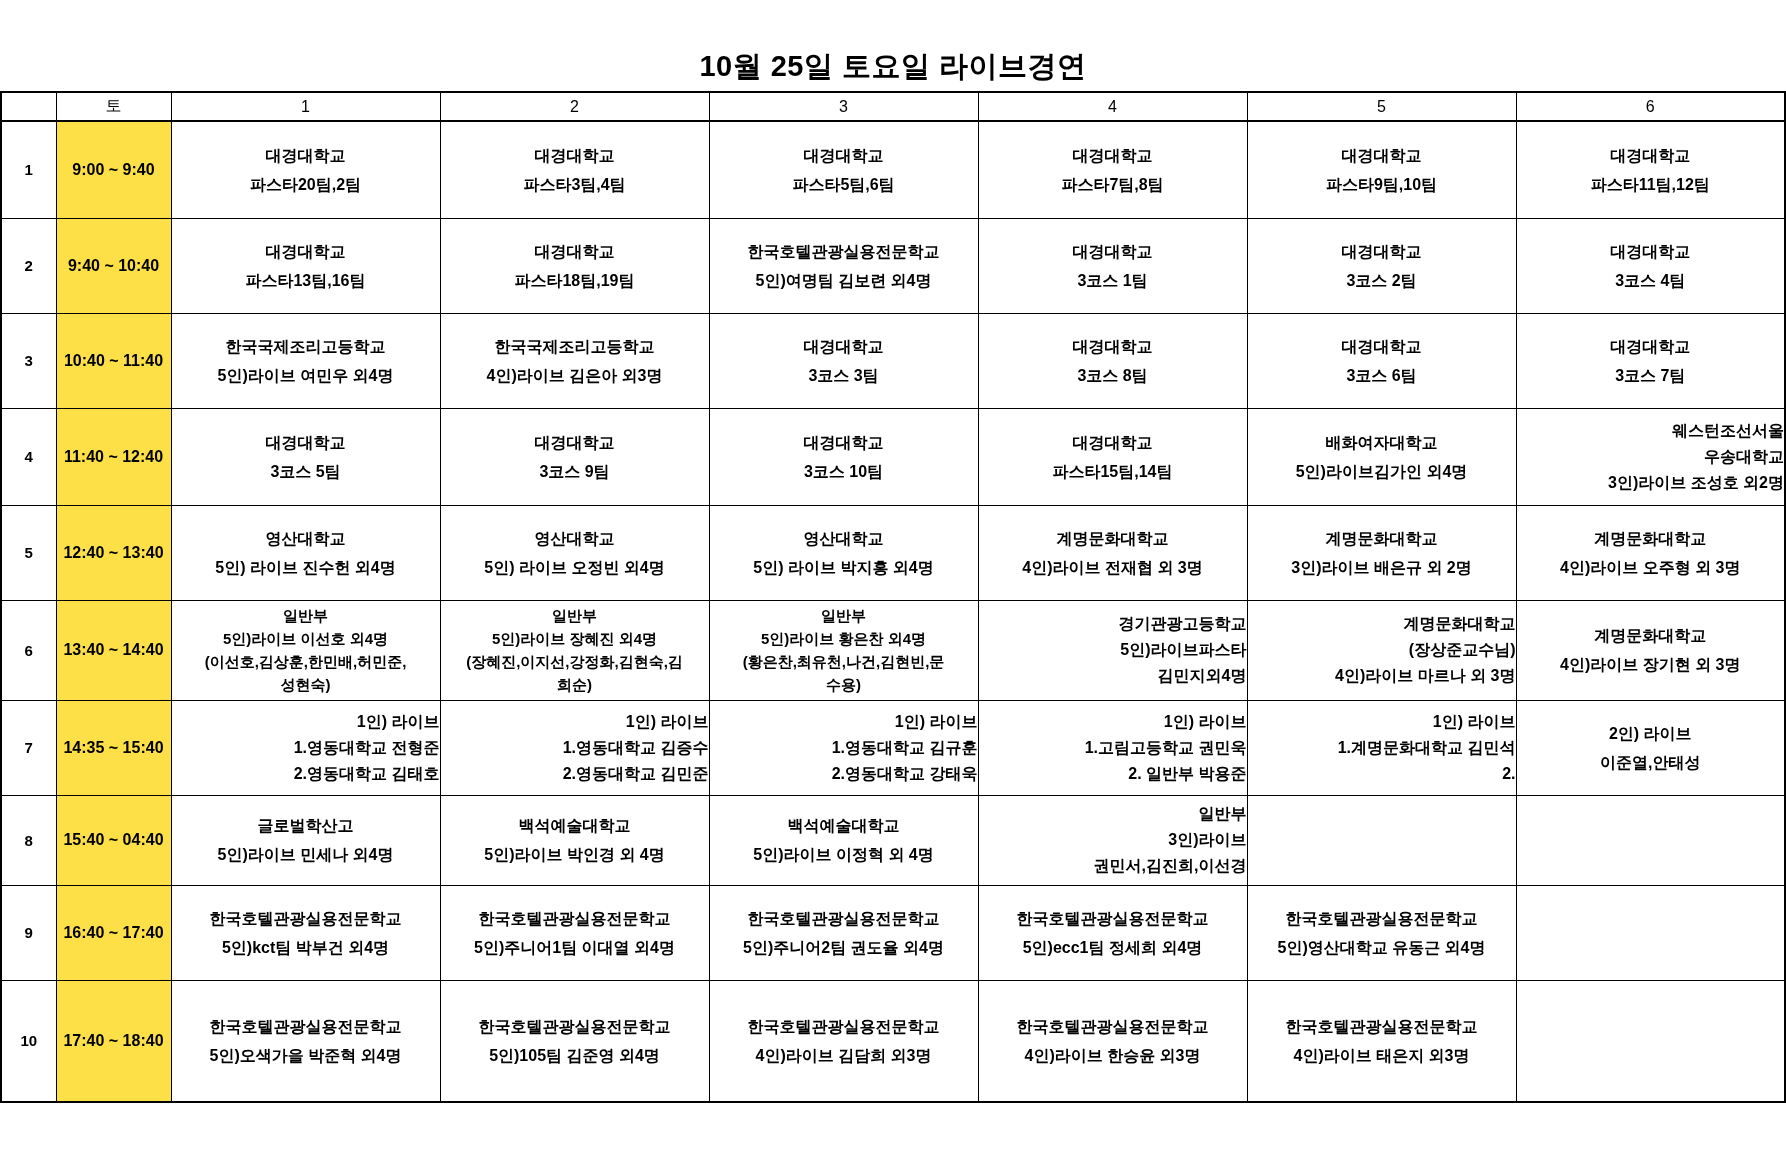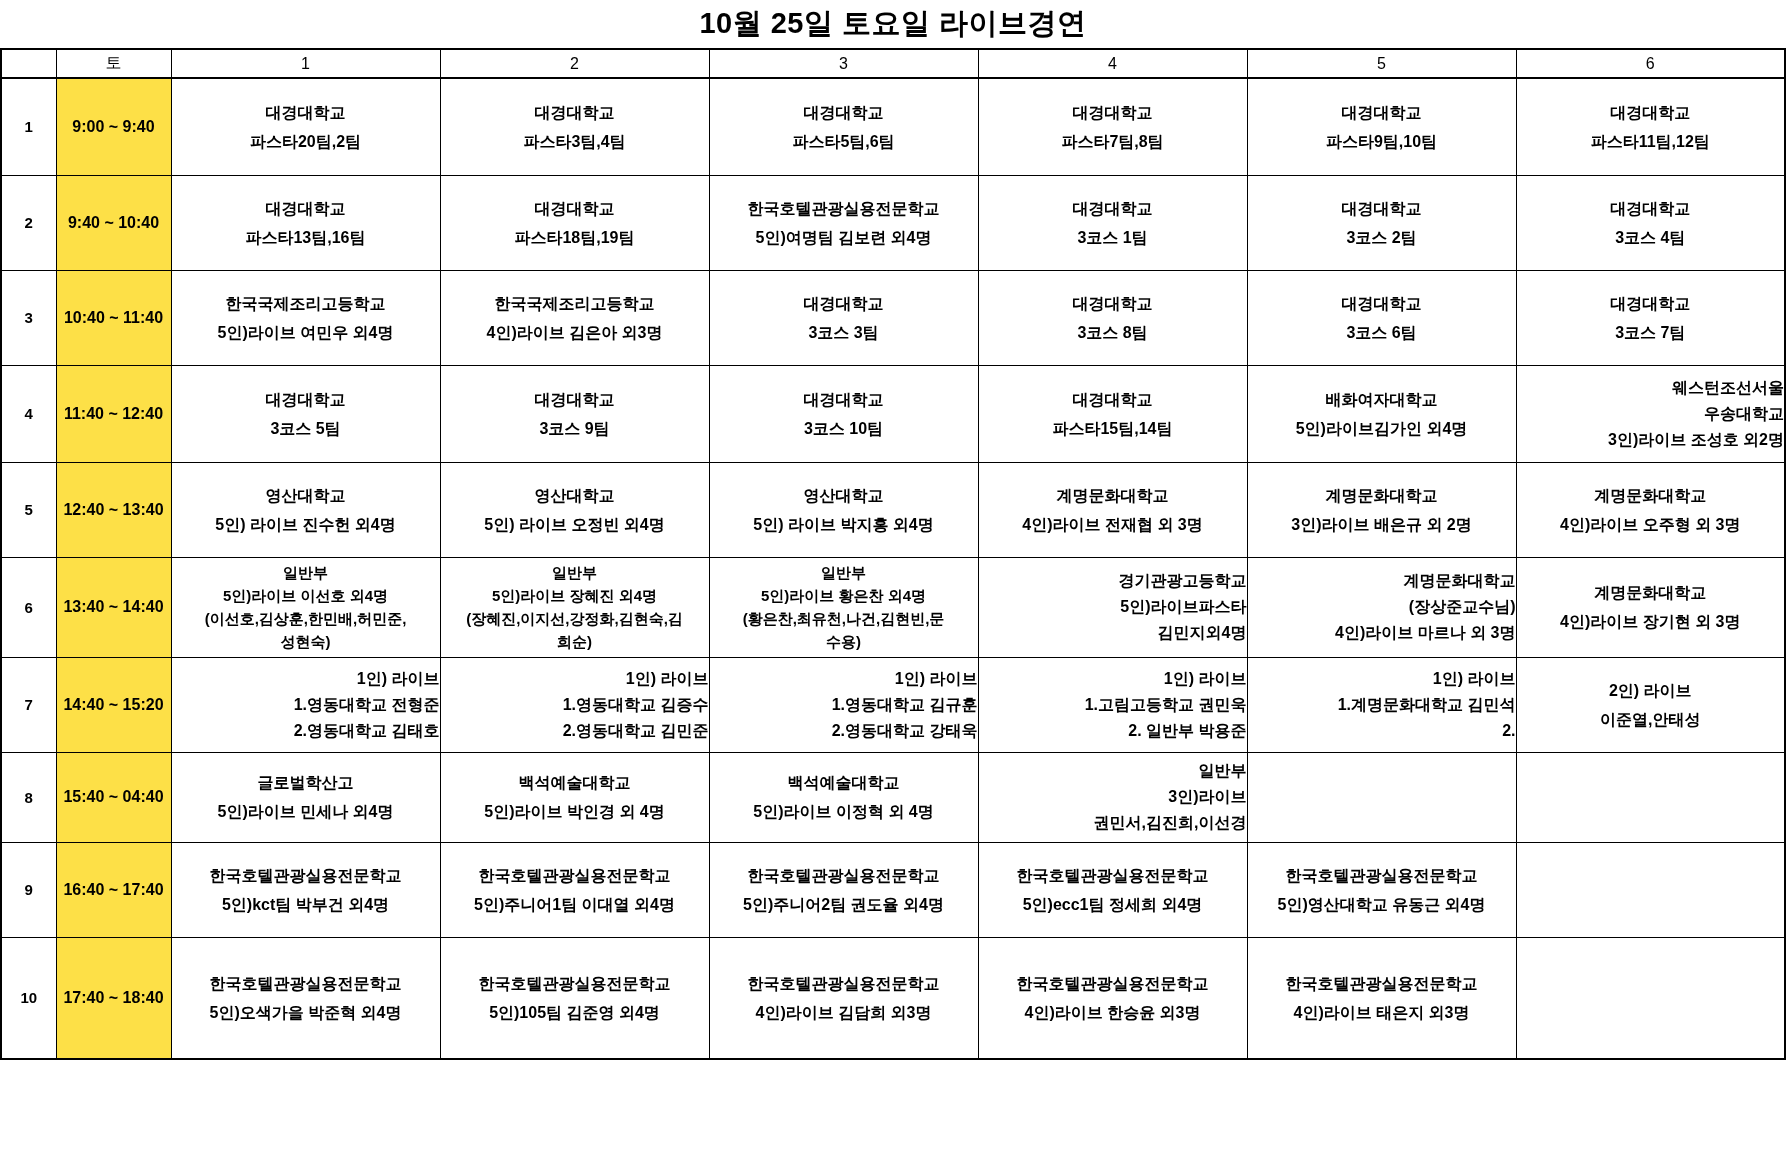--- a/index.html
+++ b/index.html
@@ -3,21 +3,21 @@
 <meta charset="utf-8">
 <style>
   html,body{margin:0;padding:0;background:#ffffff;}
   body{
     width:1786px;height:1163px;
     font-family:"Liberation Sans","DejaVu Sans",sans-serif;
     color:#000;
   }
   .page-title{
     height:48px;display:flex;align-items:center;justify-content:center;
-    font-size:29px;font-weight:bold;letter-spacing:0.5px;
+    font-size:29px;font-weight:bold;letter-spacing:0.5px;margin-top:43px;
   }
   table.schedule{
     width:1786px;border-collapse:collapse;table-layout:fixed;
     border:2px solid #000;
   }
   col.c-num{width:55px;}
   col.c-time{width:115px;}
   td,th{border:1px solid #000;padding:0;text-align:center;vertical-align:middle;overflow:visible;}
   thead th{
     height:27px;font-size:16px;font-weight:normal;background:#ffffff;
@@ -235,21 +235,21 @@
           <div class="cell-line">(장상준교수님)</div>
           <div class="cell-line">4인)라이브 마르나 외 3명</div>
         </td>
         <td class="content-cell lines-2">
           <div class="cell-line">계명문화대학교</div>
           <div class="cell-line">4인)라이브 장기현 외 3명</div>
         </td>
       </tr>
       <tr style="height: 95px;">
         <td class="row-num">7</td>
-        <td class="time-cell">14:40 ~ 15:20</td>
+        <td class="time-cell">14:35 ~ 15:40</td>
         <td class="content-cell lines-3">
           <div class="cell-line">1인) 라이브</div>
           <div class="cell-line">1.영동대학교 전형준</div>
           <div class="cell-line">2.영동대학교 김태호</div>
         </td>
         <td class="content-cell lines-3">
           <div class="cell-line">1인) 라이브</div>
           <div class="cell-line">1.영동대학교 김증수</div>
           <div class="cell-line">2.영동대학교 김민준</div>
         </td>

